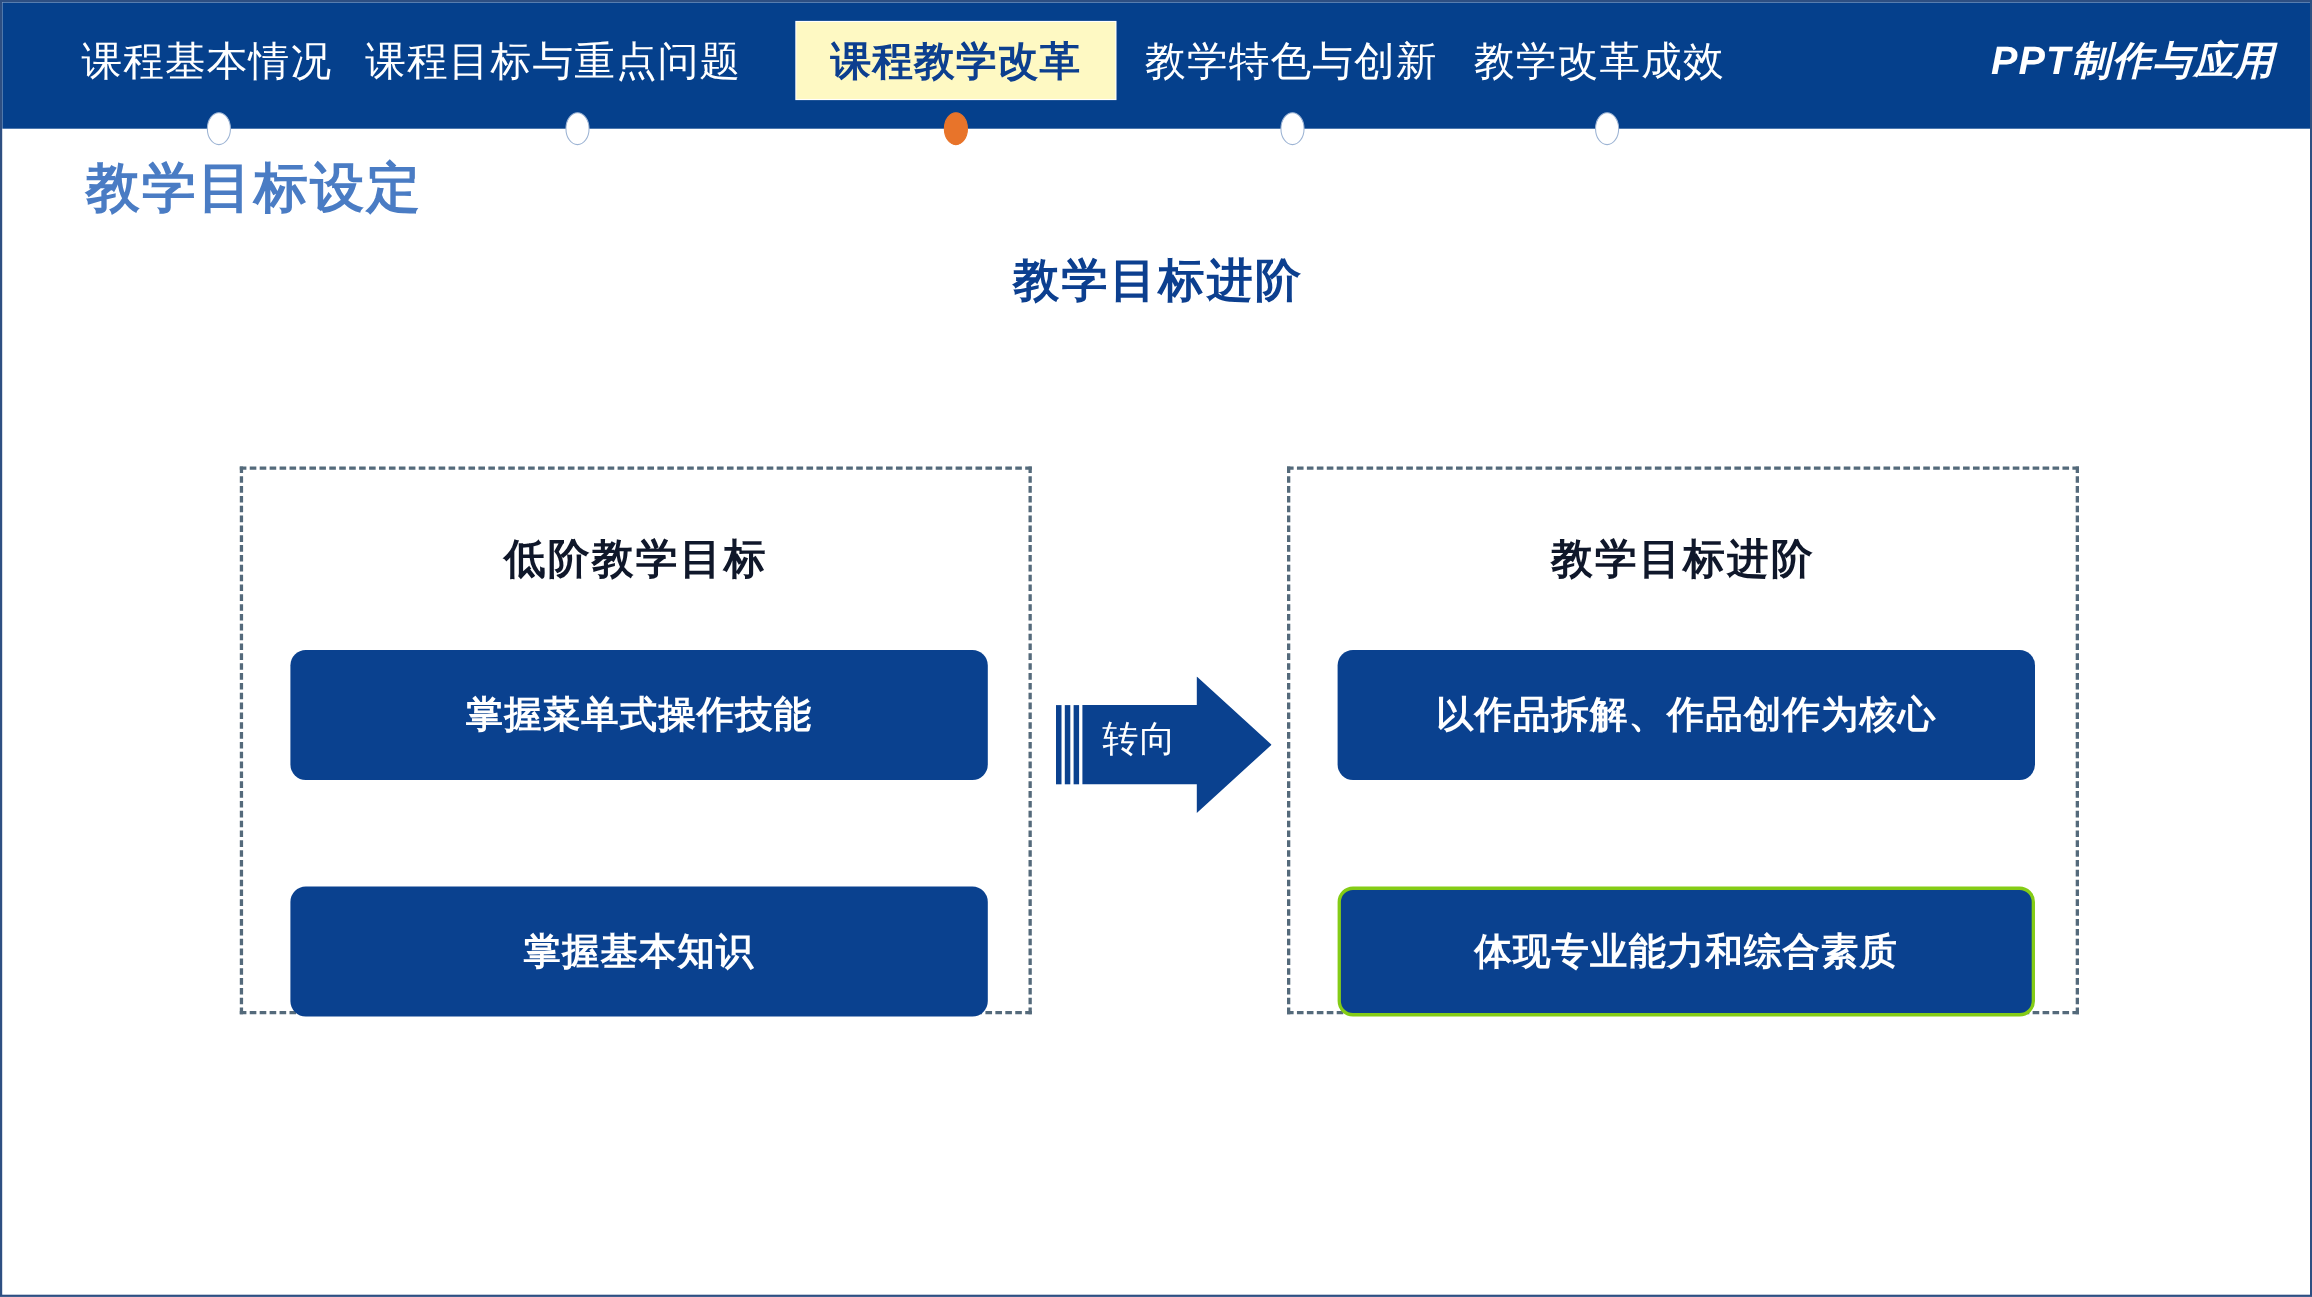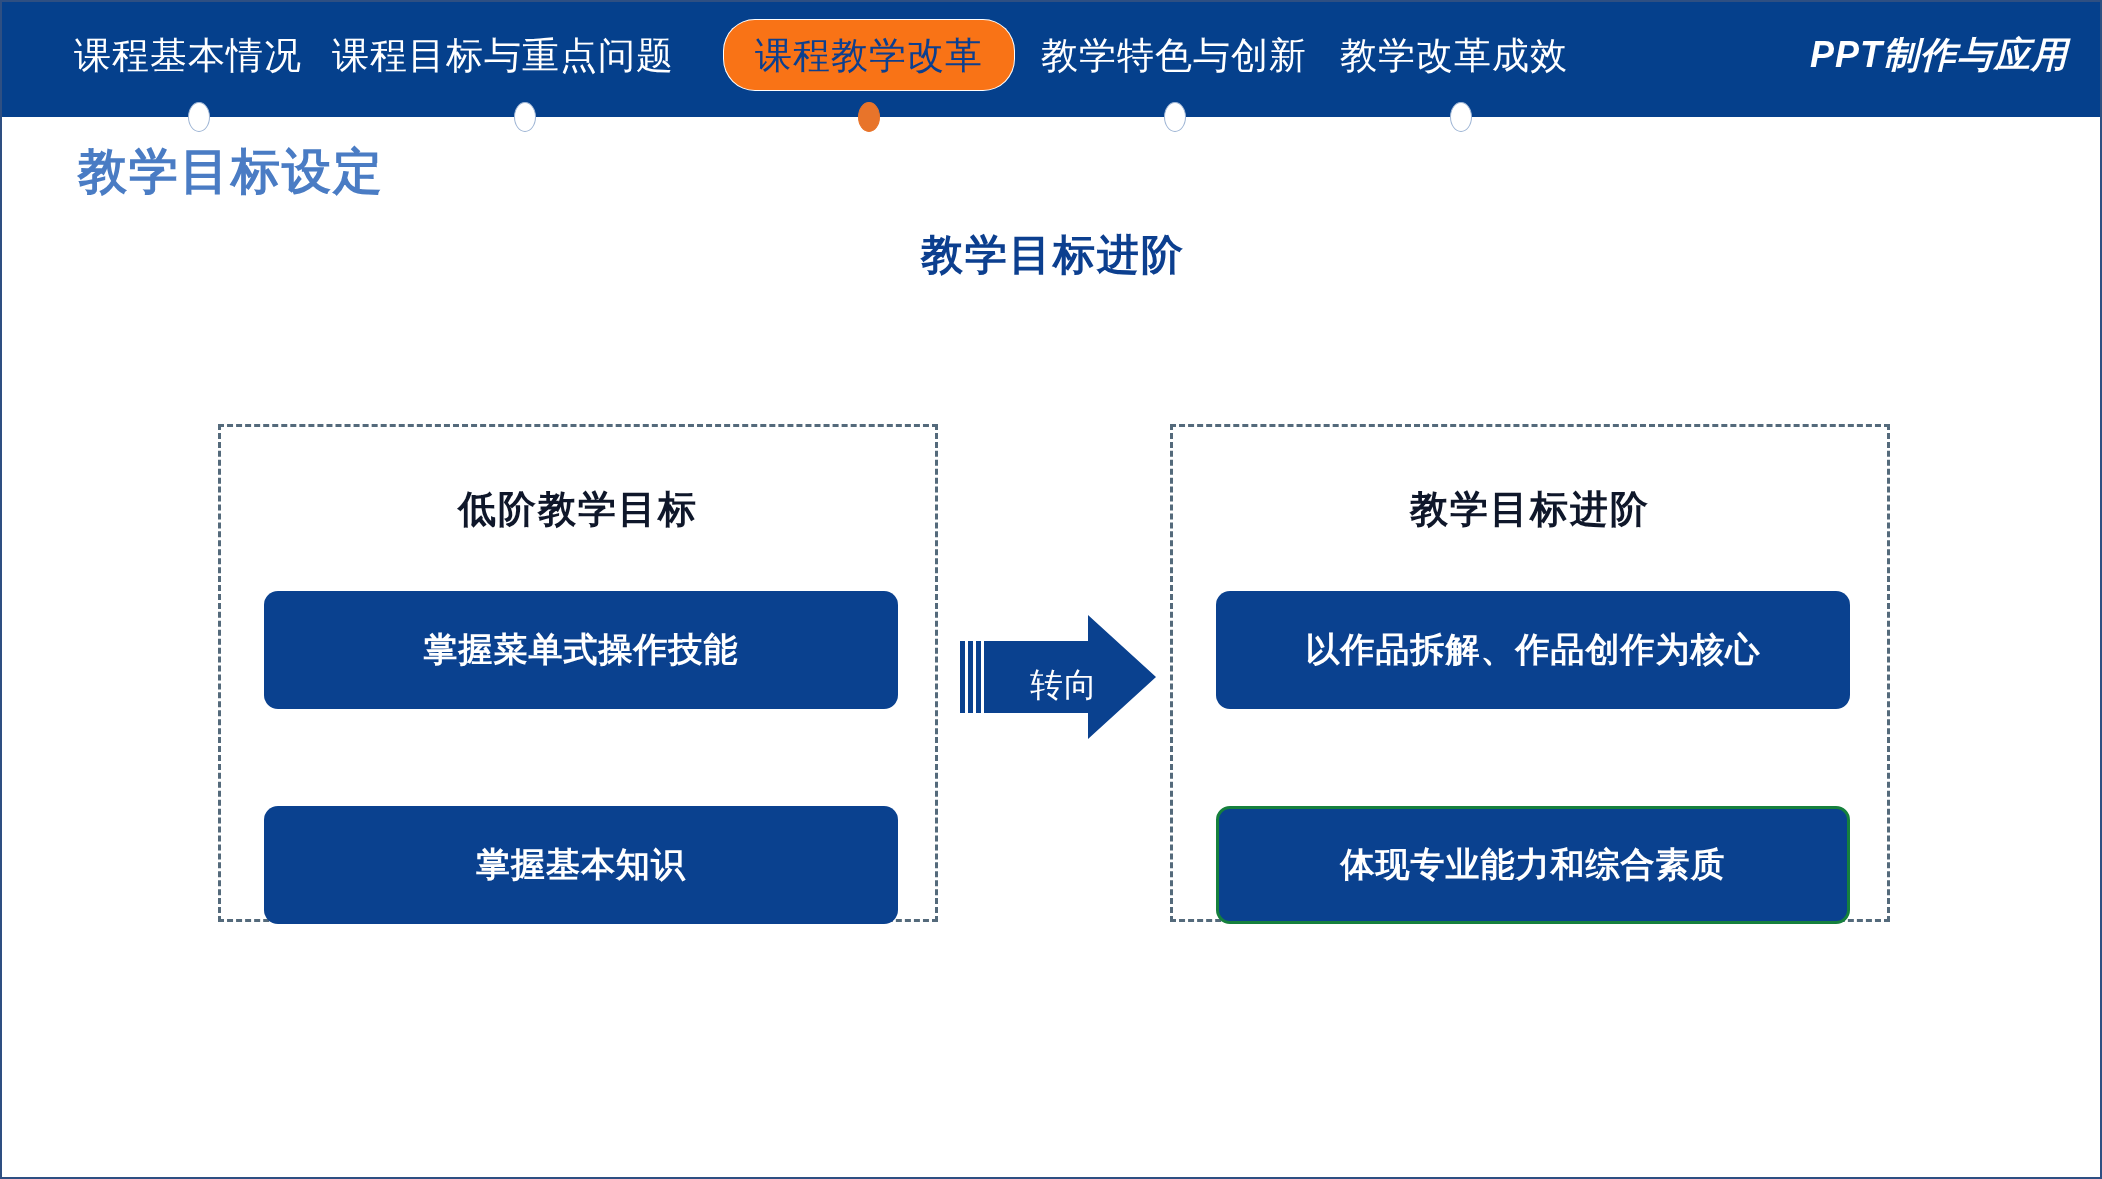--- a/index.html
+++ b/index.html
@@ -47,25 +47,24 @@
     display: flex;
     align-items: center;
     justify-content: center;
     color: #ffffff;
     font-size: 37px;
     letter-spacing: 1px;
     white-space: nowrap;
     line-height: 1;
   }
   .nav-tab.active {
-    background: #f97316;
+    background: #fef9c3;
     color: #0c3f8f;
-    font-weight: normal;
+    font-weight: bold;
     box-shadow: 0 0 0 1px #ffffff;
-    border-radius: 31px;
   }
 
   .nav-dot {
     position: absolute;
     width: 22px;
     height: 30px;
     border-radius: 50%;
     background: #ffffff;
     border: 1px solid #9db4d4;
     box-sizing: border-box;
@@ -151,38 +150,38 @@
     color: #ffffff;
     font-size: 34px;
     font-weight: bold;
     letter-spacing: 1px;
     white-space: nowrap;
     box-sizing: border-box;
   }
   .goal-box.row1 { top: 164px; }
   .goal-box.row2 { top: 352px; margin-top: 27px; }
   .goal-box.gold-border {
-    border: 3px solid #15803d;
+    border: 3px solid #84cc16;
   }
 
   
   #arrow {
     position: absolute;
     left: 958px;
     top: 613px;
     width: 196px;
     height: 124px;
   }
   #arrow svg { display: block; }
   #arrow-label {
     position: absolute;
     left: 42px;
-    top: 47px;
+    top: 34px;
     width: 96px;
-    text-align: right;
+    text-align: left;
     color: #ffffff;
     font-size: 33px;
     letter-spacing: 1px;
     line-height: 46px;
     white-space: nowrap;
   }
 </style>
 </head>
 <body>
 

